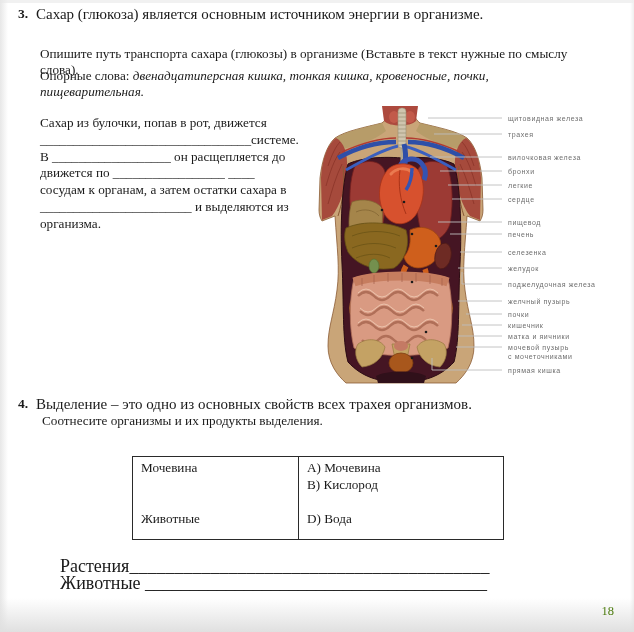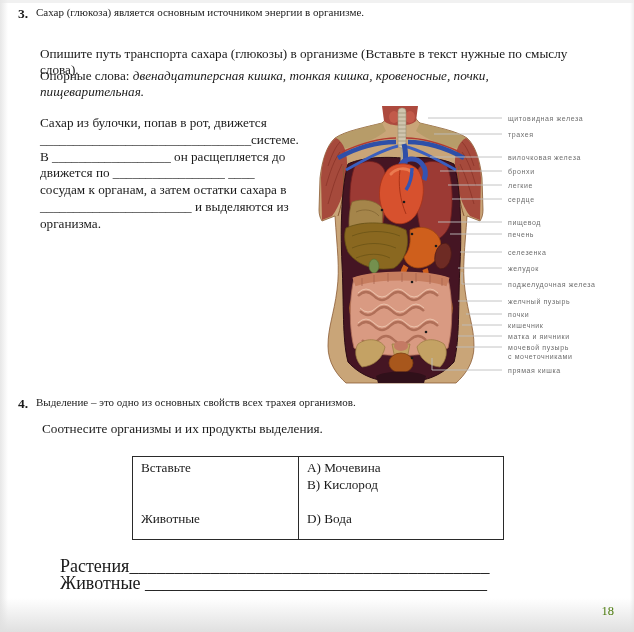--- a/index.html
+++ b/index.html
@@ -14,21 +14,21 @@
   .edge-left { position:absolute; left:0; top:0; width:8px; height:100%;
     background: linear-gradient(90deg,#e7e7e7,rgba(255,255,255,0)); }
   .edge-bottom { position:absolute; left:0; bottom:0; width:100%; height:34px;
     background: linear-gradient(180deg,rgba(255,255,255,0),#e0e0e0); }
   .edge-top { position:absolute; left:0; top:0; width:100%; height:3px; background:#f1f1f1; }
   .edge-right { position:absolute; right:0; top:0; width:4px; height:100%;
     background: linear-gradient(270deg,#efefef,rgba(255,255,255,0)); }
 
   .abs { position: absolute; }
   .qnum { font-weight: bold; font-size: 13.5px; }
-  .qtitle { font-size: 11px; }
+  .qtitle { font-size: 15px; }
   .para { font-size: 13.2px; line-height: 16.4px; }
   .kw-label { font-size: 13.2px; }
   .kw-words { font-size: 13.2px; font-style: italic; }
   .fill-line { font-size: 13.2px; line-height: 16.8px; white-space: nowrap; }
 
   .anatomy-figure { position:absolute; left:310px; top:106px; width:324px; height:282px; }
   .torso-svg { position:absolute; left:6px; top:0; }
   .leader-svg { position:absolute; left:0; top:0; }
   .organ-label {
     position:absolute; left:198px;
@@ -205,25 +205,25 @@
   <div class="organ-label" style="top:204px;">почки</div>
   <div class="organ-label" style="top:215px;">кишечник</div>
   <div class="organ-label" style="top:226px;">матка и яичники</div>
   <div class="organ-label" style="top:237px;">мочевой пузырь
 с мочеточниками</div>
   <div class="organ-label" style="top:260px;">прямая кишка</div>
 </div>
 
 <span class="abs qnum" style="left:18px; top:396px;">4.</span>
 <span class="abs qtitle" style="left:36px; top:396px;">Выделение – это одно из основных свойств всех трахея организмов.</span>
-<div class="abs para" style="left:42px; top:413px; width:540px;margin-top:8px;">Соотнесите организмы и их продукты выделения.</div>
+<div class="abs para" style="left:42px; top:413px; width:540px;">Соотнесите организмы и их продукты выделения.</div>
 
 <div class="match-table">
   <div class="vline"></div>
-  <div class="cell-text" style="left:8px; top:3px;">Вставьте</div>
+  <div class="cell-text" style="left:8px; top:3px;">Мочевина</div>
   <div class="cell-text" style="left:8px; top:54px;">Животные</div>
   <div class="cell-text" style="left:174px; top:3px;">A) Мочевина</div>
   <div class="cell-text" style="left:174px; top:20px;">B) Кислород</div>
   <div class="cell-text" style="left:174px; top:54px;">D) Вода</div>
 </div>
 
 <div class="abs" style="left:60px; top:558px;">
   <div class="answer-line">Растения________________________________________</div>
   <div class="answer-line">Животные ______________________________________</div>
 </div>

